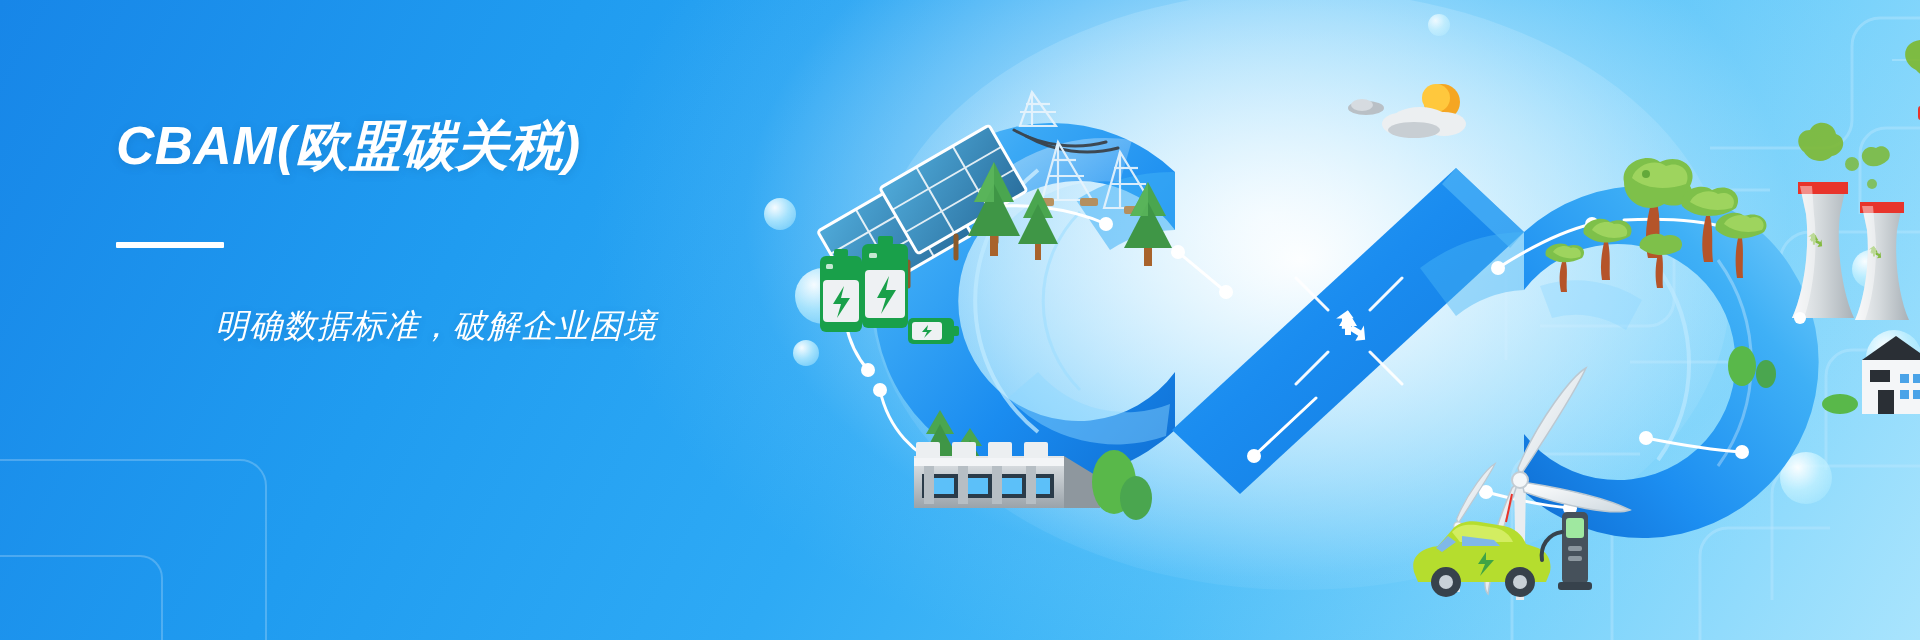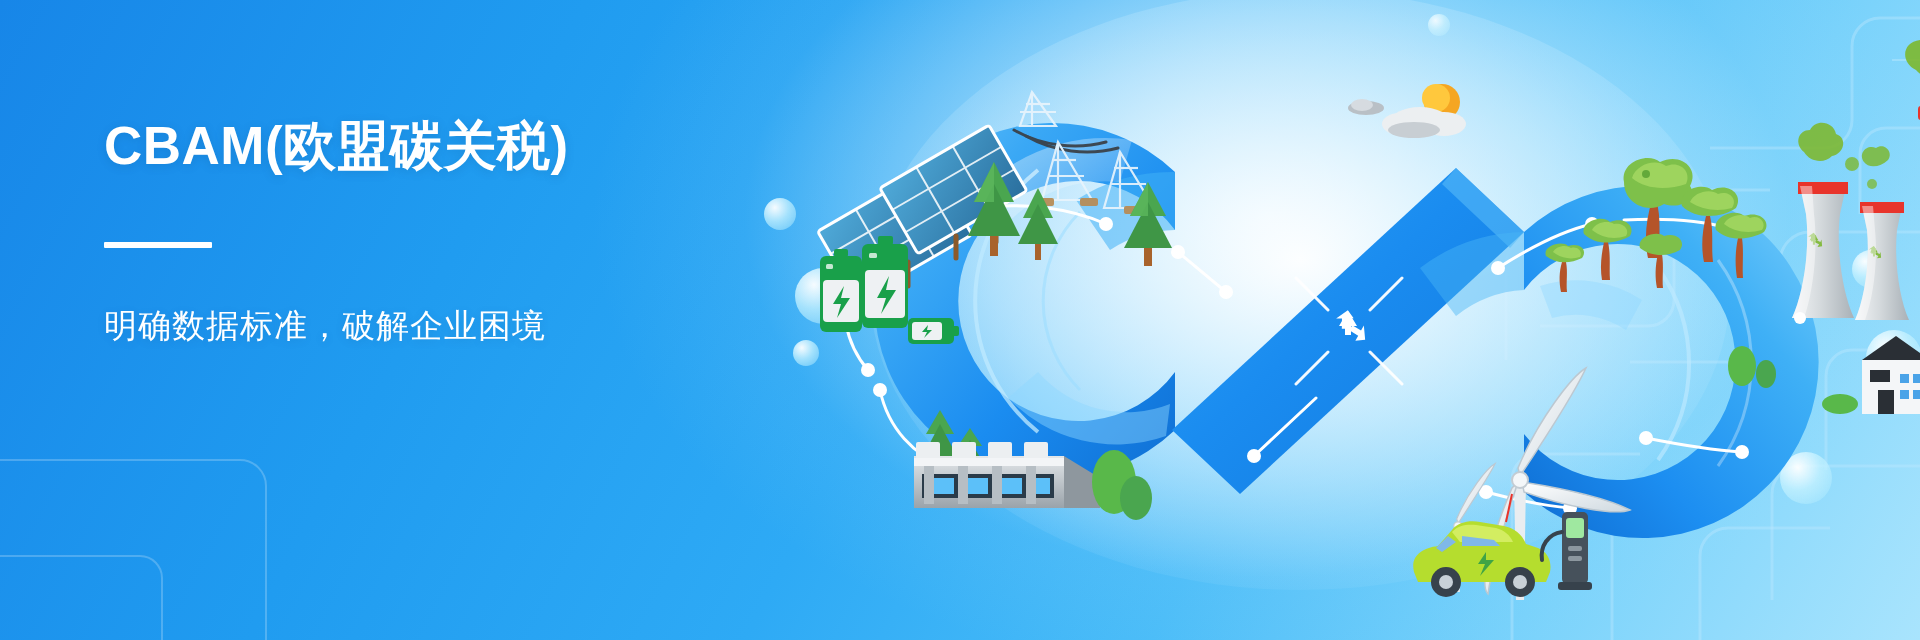--- a/index.html
+++ b/index.html
@@ -19,31 +19,32 @@
   
   .circuit{position:absolute;inset:0;}
   .circuit svg{display:block;width:1920px;height:640px;}
 
   
   .bubble{position:absolute;border-radius:50%;
     background:radial-gradient(circle at 34% 30%, rgba(255,255,255,0.95) 0%, rgba(198,242,255,0.75) 45%, rgba(150,226,252,0.38) 100%);
     filter:blur(0.4px);}
 
   
-  .text-block{position:absolute;left:104px;top:112px;width:640px;}
+  .text-block{position:absolute;left:116px;top:112px;width:640px;font-style:italic;}
   .title-line{
     color:#ffffff;font-weight:700;letter-spacing:0.5px;
     font-size:53px;line-height:68px;white-space:nowrap;
     text-shadow:0 2px 10px rgba(9,70,130,0.18);
   }
   .divider{margin-top:62px;width:108px;height:6px;background:#ffffff;border-radius:1px;}
   .subtitle{
     margin-top:56px;color:#ffffff;font-size:33px;line-height:44px;
     letter-spacing:1px;white-space:nowrap;
     text-shadow:0 2px 8px rgba(9,70,130,0.15);
+    text-align:center;
   }
 
   
   .illustration{position:absolute;left:780px;top:0;width:1140px;height:640px;}
   .illustration svg{display:block;width:1140px;height:640px;}
 </style>
 </head>
 <body>
 
 <div id="banner">

